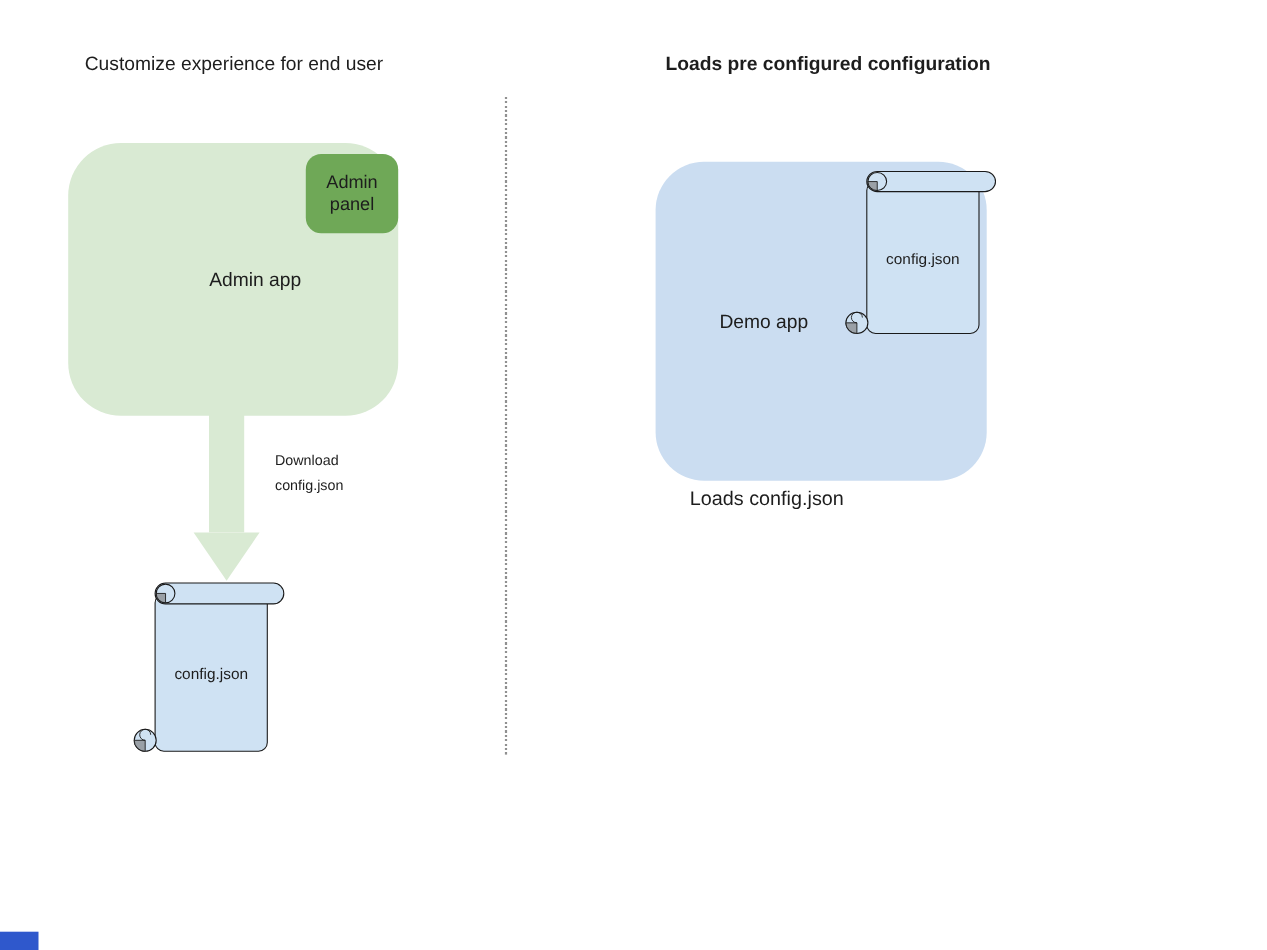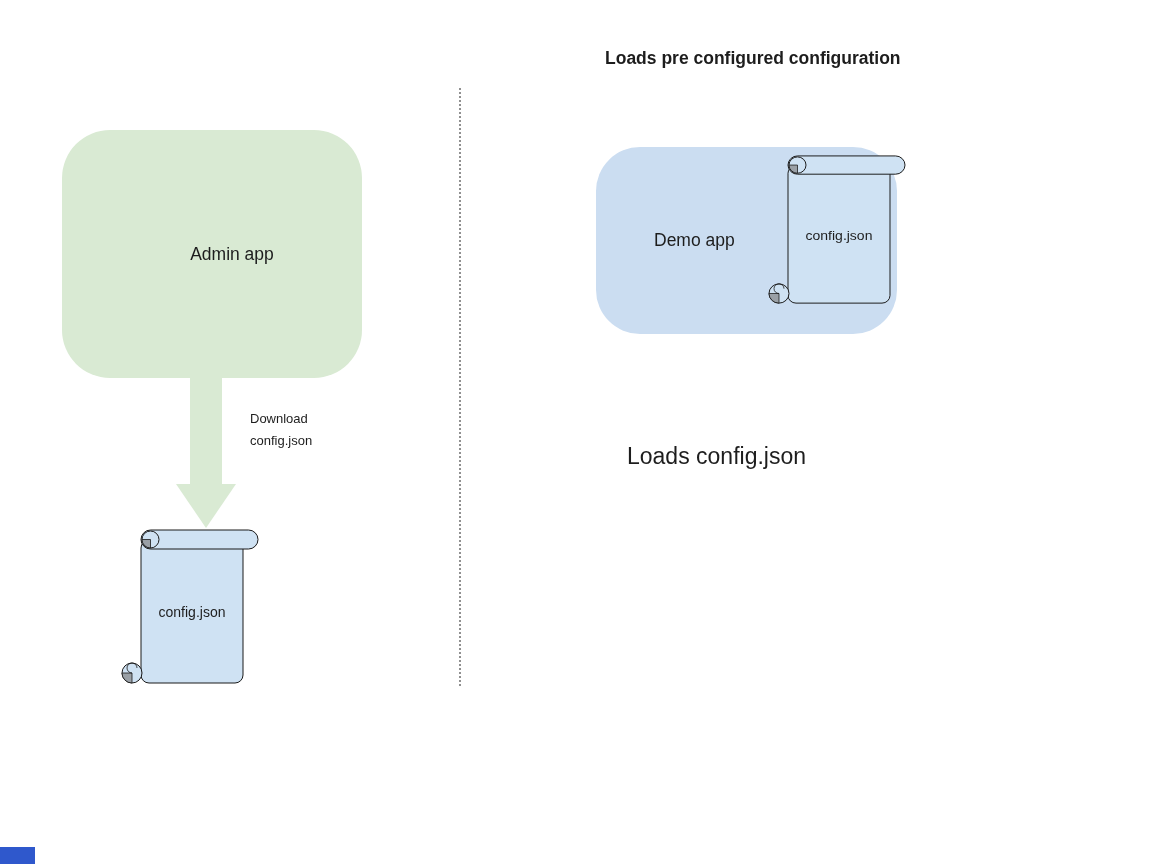--- a/index.html
+++ b/index.html
@@ -45,44 +45,48 @@
 
   .scroll-svg{position:absolute;}
   .scroll-left{left:121px;top:528px;width:141px;height:158px;}
   .scroll-right{left:768px;top:154px;width:141px;height:152px;}
   .scroll-svg .fillable{fill:var(--scroll-fill,#cfe2f3);stroke:#1a1a1a;stroke-width:1;}
   .scroll-svg .shade{fill:var(--scroll-curl-shade,#9aa0a6);stroke:#1a1a1a;stroke-width:0.8;}
   .scroll-svg text{font-family:"Liberation Sans","DejaVu Sans",sans-serif;font-size:14px;fill:var(--text,#1d1d1d);}
 
   
   .demo-box{
-    position:absolute;left:596px;top:147px;width:301px;height:187px;border-radius:44px;
+    position:absolute;left:596px;top:147px;width:301px;height:290px;border-radius:44px;
     background:var(--demo-app-fill,#cbddf1);
   }
   .demo-box .app-label{
     position:absolute;left:58px;top:0;height:100%;display:flex;align-items:center;font-size:17.5px;
   }
-  .loads-caption{position:absolute;left:627px;top:443px;font-size:23px;}
+  .loads-caption{position:absolute;left:627px;top:443px;font-size:18px;}
 
   .corner-shape{
     position:absolute;left:0;top:847px;width:35px;height:17px;
     background:var(--corner-shape-fill,#2f58cc);
   }
 </style>
 </head>
 <body>
 
 <div class="canvas">
 
+  <div class="title title-left">Customize experience for end user</div>
   <div class="title title-right">Loads pre configured configuration</div>
 
   <div class="divider"></div>
 
   <div class="admin-box">
     <span class="app-label">Admin app</span>
+    <div class="admin-panel">
+      <span class="panel-label">Admin panel</span>
+    </div>
   </div>
 
   <div class="arrow-shaft"></div>
   <div class="arrow-head"></div>
   <div class="download-caption">Download
 config.json</div>
 
   <svg class="scroll-svg scroll-left" viewBox="0 0 141 158" preserveAspectRatio="none">
     <rect class="fillable" x="20" y="12" width="102" height="143" rx="8"></rect>
     <circle class="fillable" cx="11" cy="145" r="10"></circle>

